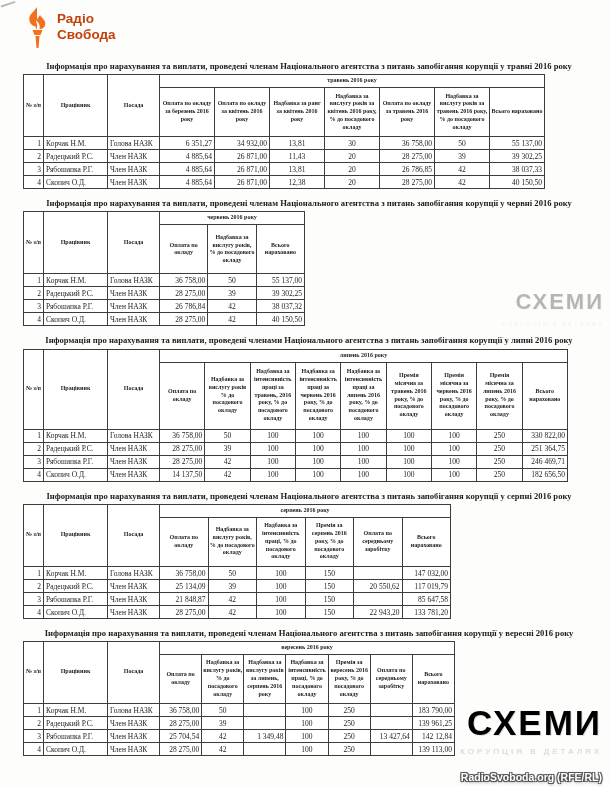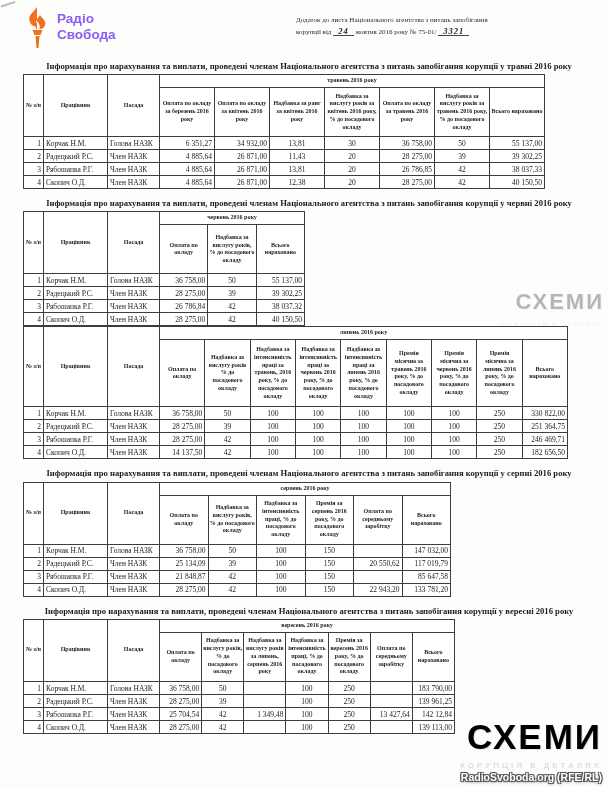--- a/index.html
+++ b/index.html
@@ -7,21 +7,21 @@
     width:610px;height:787px;position:relative;overflow:hidden;
     background:#fdfdfc;color:#1c1c1c;
     font-family:"Liberation Serif", serif;
   }
   .scan-mark{position:absolute;top:3px;left:2px;width:15px;height:9px;
     border-top:2px solid #b9b9b9;transform:rotate(-18deg);}
   .page{padding:6px 14px 0 22px;}
   
   .doc-header{display:flex;justify-content:space-between;align-items:flex-start;height:46px;}
   .logo{display:flex;gap:5px;align-items:flex-start;}
-  .logo-text{color:#8b5cf6;font-family:"Liberation Sans",sans-serif;
+  .logo-text{color:#c2410c;font-family:"Liberation Sans",sans-serif;
     font-weight:bold;font-size:13.5px;line-height:1.15;padding-top:5px;}
   .note{width:300px;font-size:7px;line-height:1.7;margin-top:9px;color:#2a2a2a;}
   .hand{font-style:italic;font-weight:bold;font-size:8.5px;letter-spacing:1px;
     border-bottom:1px solid #444;padding:0 5px;display:inline-block;line-height:1;}
   
   .doc-title{font-weight:bold;font-size:8.6px;line-height:1.3;text-align:center;
     margin:9px 0 2px 0;}
   .doc-table{border-collapse:collapse;table-layout:fixed;margin-left:1px;background:#fff;}
   .doc-table th,.doc-table td{border:1px solid #3d3d3d;overflow:hidden;}
   .doc-table th{font-weight:bold;font-size:6px;line-height:1.3;text-align:center;
@@ -39,21 +39,21 @@
   .section-2 .doc-table{width:545px;}
   .section-2 .h2 th{height:64px;}
   .section-3 .doc-table{width:428px;}
   .section-4 .doc-table{width:432px;}
   
   .watermark{position:absolute;right:8px;bottom:4px;text-align:right;
     font-family:"Liberation Sans",sans-serif;}
   .wm-big{font-size:35px;font-weight:bold;color:#000000;letter-spacing:2px;line-height:0.9;
     text-shadow:1px 1px 0 #e2e2e2;}
   .wm-small{font-size:8px;color:#cfcfcf;letter-spacing:3px;margin-top:9px;}
-  .wm-credit{font-size:10.5px;font-weight:bold;color:#fff;margin-top:1px;
+  .wm-credit{font-size:10.5px;font-weight:bold;color:#fff;margin-top:15px;
     text-shadow:-1px -1px 0 #565656,1px -1px 0 #565656,-1px 1px 0 #565656,
       1px 1px 0 #565656,0 0 2px #565656,0 2px 3px rgba(0,0,0,.35);}
   .watermark-faint{position:absolute;right:6px;top:292px;text-align:right;opacity:.28;
     font-family:"Liberation Sans",sans-serif;pointer-events:none;}
   .watermark-faint .wm-big{font-size:22px;}
   .watermark-faint .wm-small{font-size:6px;letter-spacing:2px;}
 </style>
 </head>
 <body>
 
@@ -67,27 +67,20 @@
         <svg width="30" height="42" viewBox="0 0 30 42">
           <path d="M15 1 C11 7 6 9 7.5 15 C8.5 19 12 21 14.5 20 C13 15 16 12 18 9 C20.5 13 24.5 14.5 23 19.5 C22.2 22 19.5 23.5 17.5 23 C18.5 20 17 17.5 15.5 15.5 C13.5 18 12.5 21 15 23.5 Z" fill="#f1701e"></path>
           <path d="M10.5 24 L20.5 24 L18.5 29 L12.5 29 Z" fill="#f1701e"></path>
           <path d="M13.5 30 L17.5 30 L16.5 42 L14.5 42 Z" fill="#f1701e"></path>
         </svg>
       </span>
       <span class="logo-text">
         <span>Радіо</span><br>
         <span>Свобода</span>
       </span>
-    </div>
-    <div class="note">
-      <span>Додаток до листа Національного агентства з питань запобігання</span><br>
-      <span>корупції від</span>
-      <span class="hand">24</span>
-      <span>жовтня 2016 року № 75-01/</span>
-      <span class="hand">3321</span>
     </div>
   </div>
 
   <div id="tables">
   <section class="doc-section section-0">
     <div class="doc-title">Інформація про нарахування та виплати, проведені членам Національного агентства з питань запобігання корупції у травні 2016 року</div>
     <table class="doc-table">
       <colgroup>
             <col style="width: 20px;">
             <col style="width: 64px;">
@@ -225,20 +218,21 @@
               <td class="c-pos">Член НАЗК</td>
               <td class="v-right">28 275,00</td>
               <td class="v-center">42</td>
               <td class="v-right">40 150,50</td>
             </tr>
           </tbody>
     </table>
   </section>
 
   <section class="doc-section section-2">
+    <div class="doc-title">Інформація про нарахування та виплати, проведені членами Національного агентства з питань запобігання корупції у липні 2016 року</div>
     <table class="doc-table">
       <colgroup>
             <col style="width: 20px;">
             <col style="width: 64px;">
             <col style="width: 52px;">
             <col>
             <col>
             <col>
             <col>
             <col>

